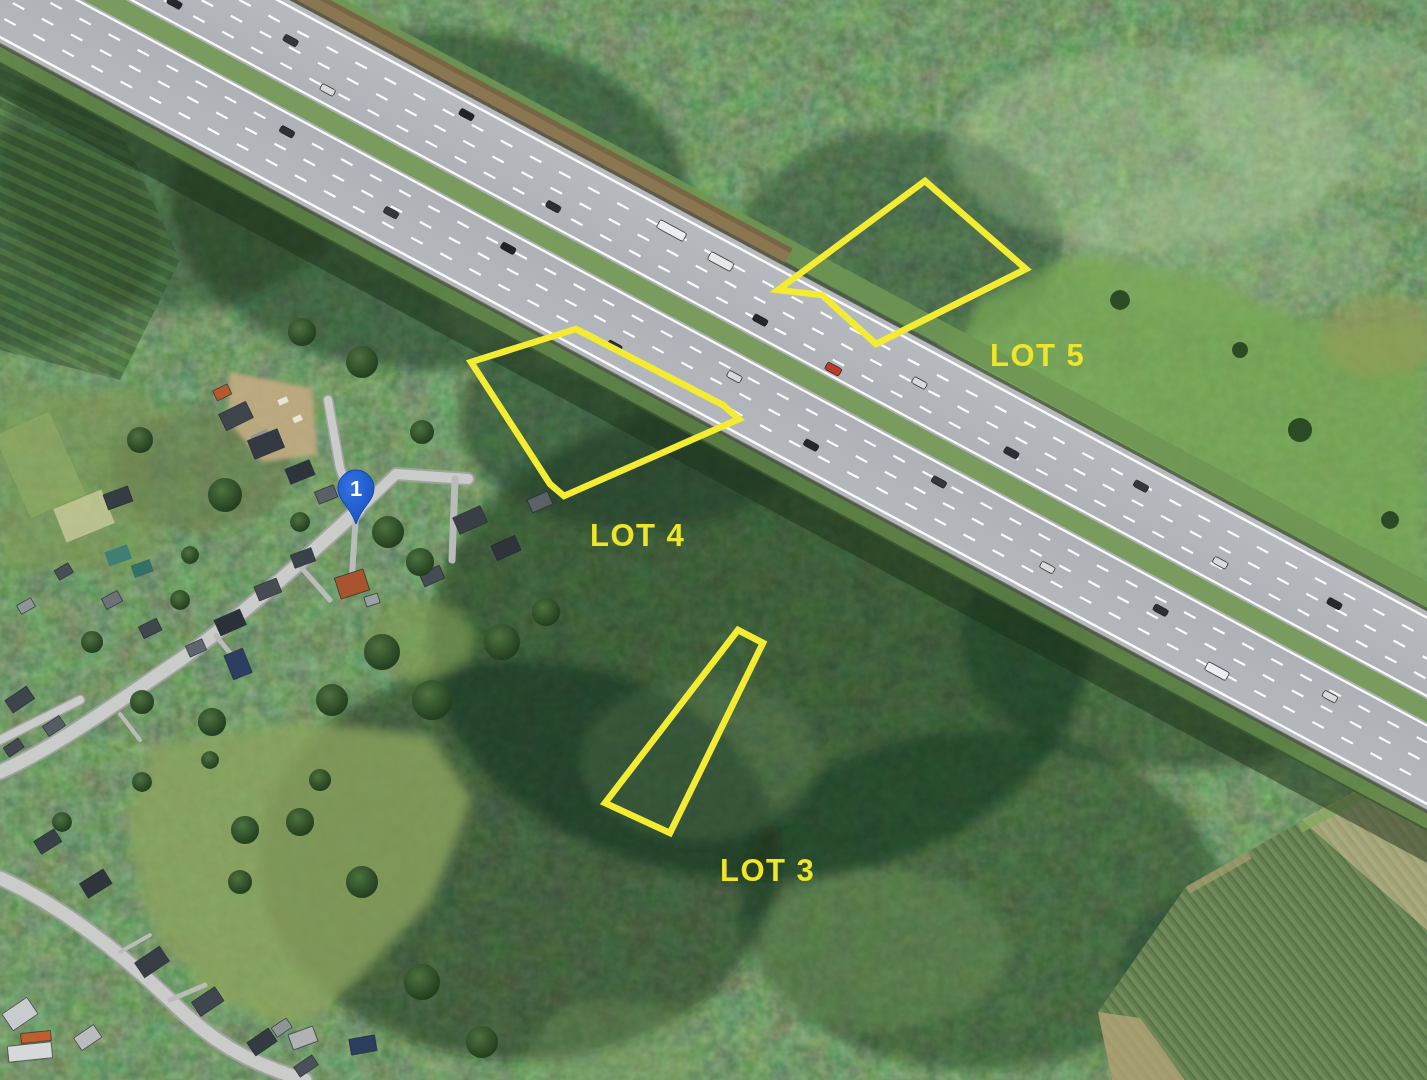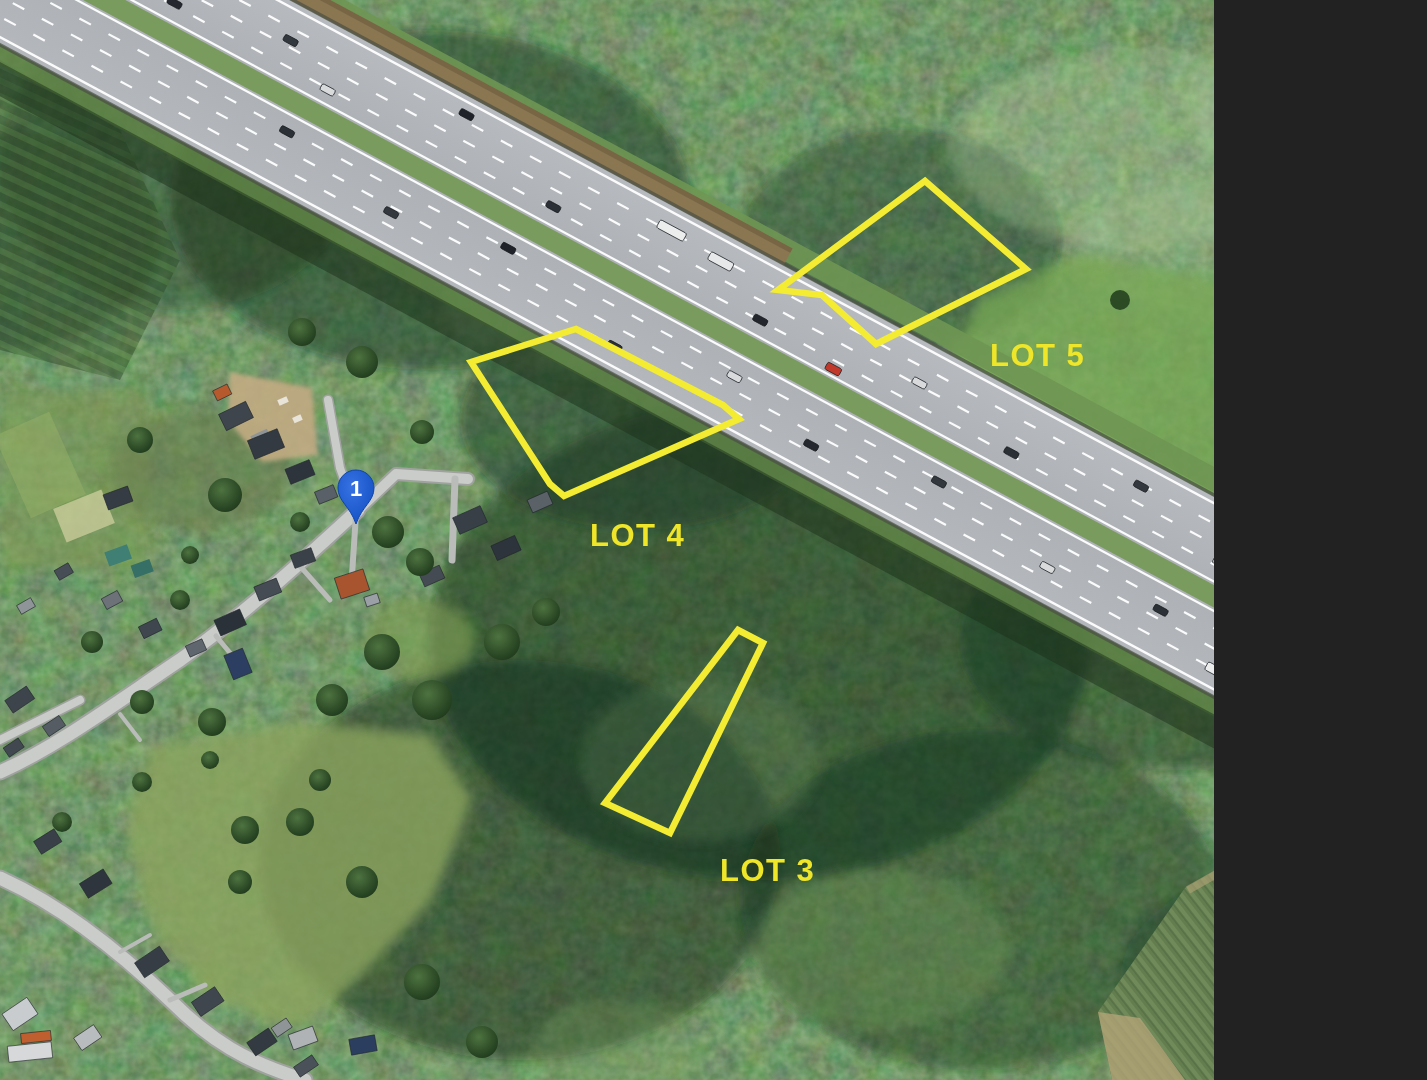--- a/index.html
+++ b/index.html
@@ -1,18 +1,18 @@
 <!DOCTYPE html>
 <html><head>
 <meta charset="utf-8">
 <style>
   html,body{margin:0;padding:0;background:#222;}
   .stage{
     position:relative;
-    width:1214px;height:1080px;
+    width:1427px;height:1080px;
     overflow:hidden;
     font-family:"Liberation Sans", sans-serif;
     background:#1d4ed8;
   }
   svg{display:block;}
   .lot-outline{
     fill:none;
     stroke:#f3ec33;
     stroke-width:6.5;
     stroke-linejoin:miter;

